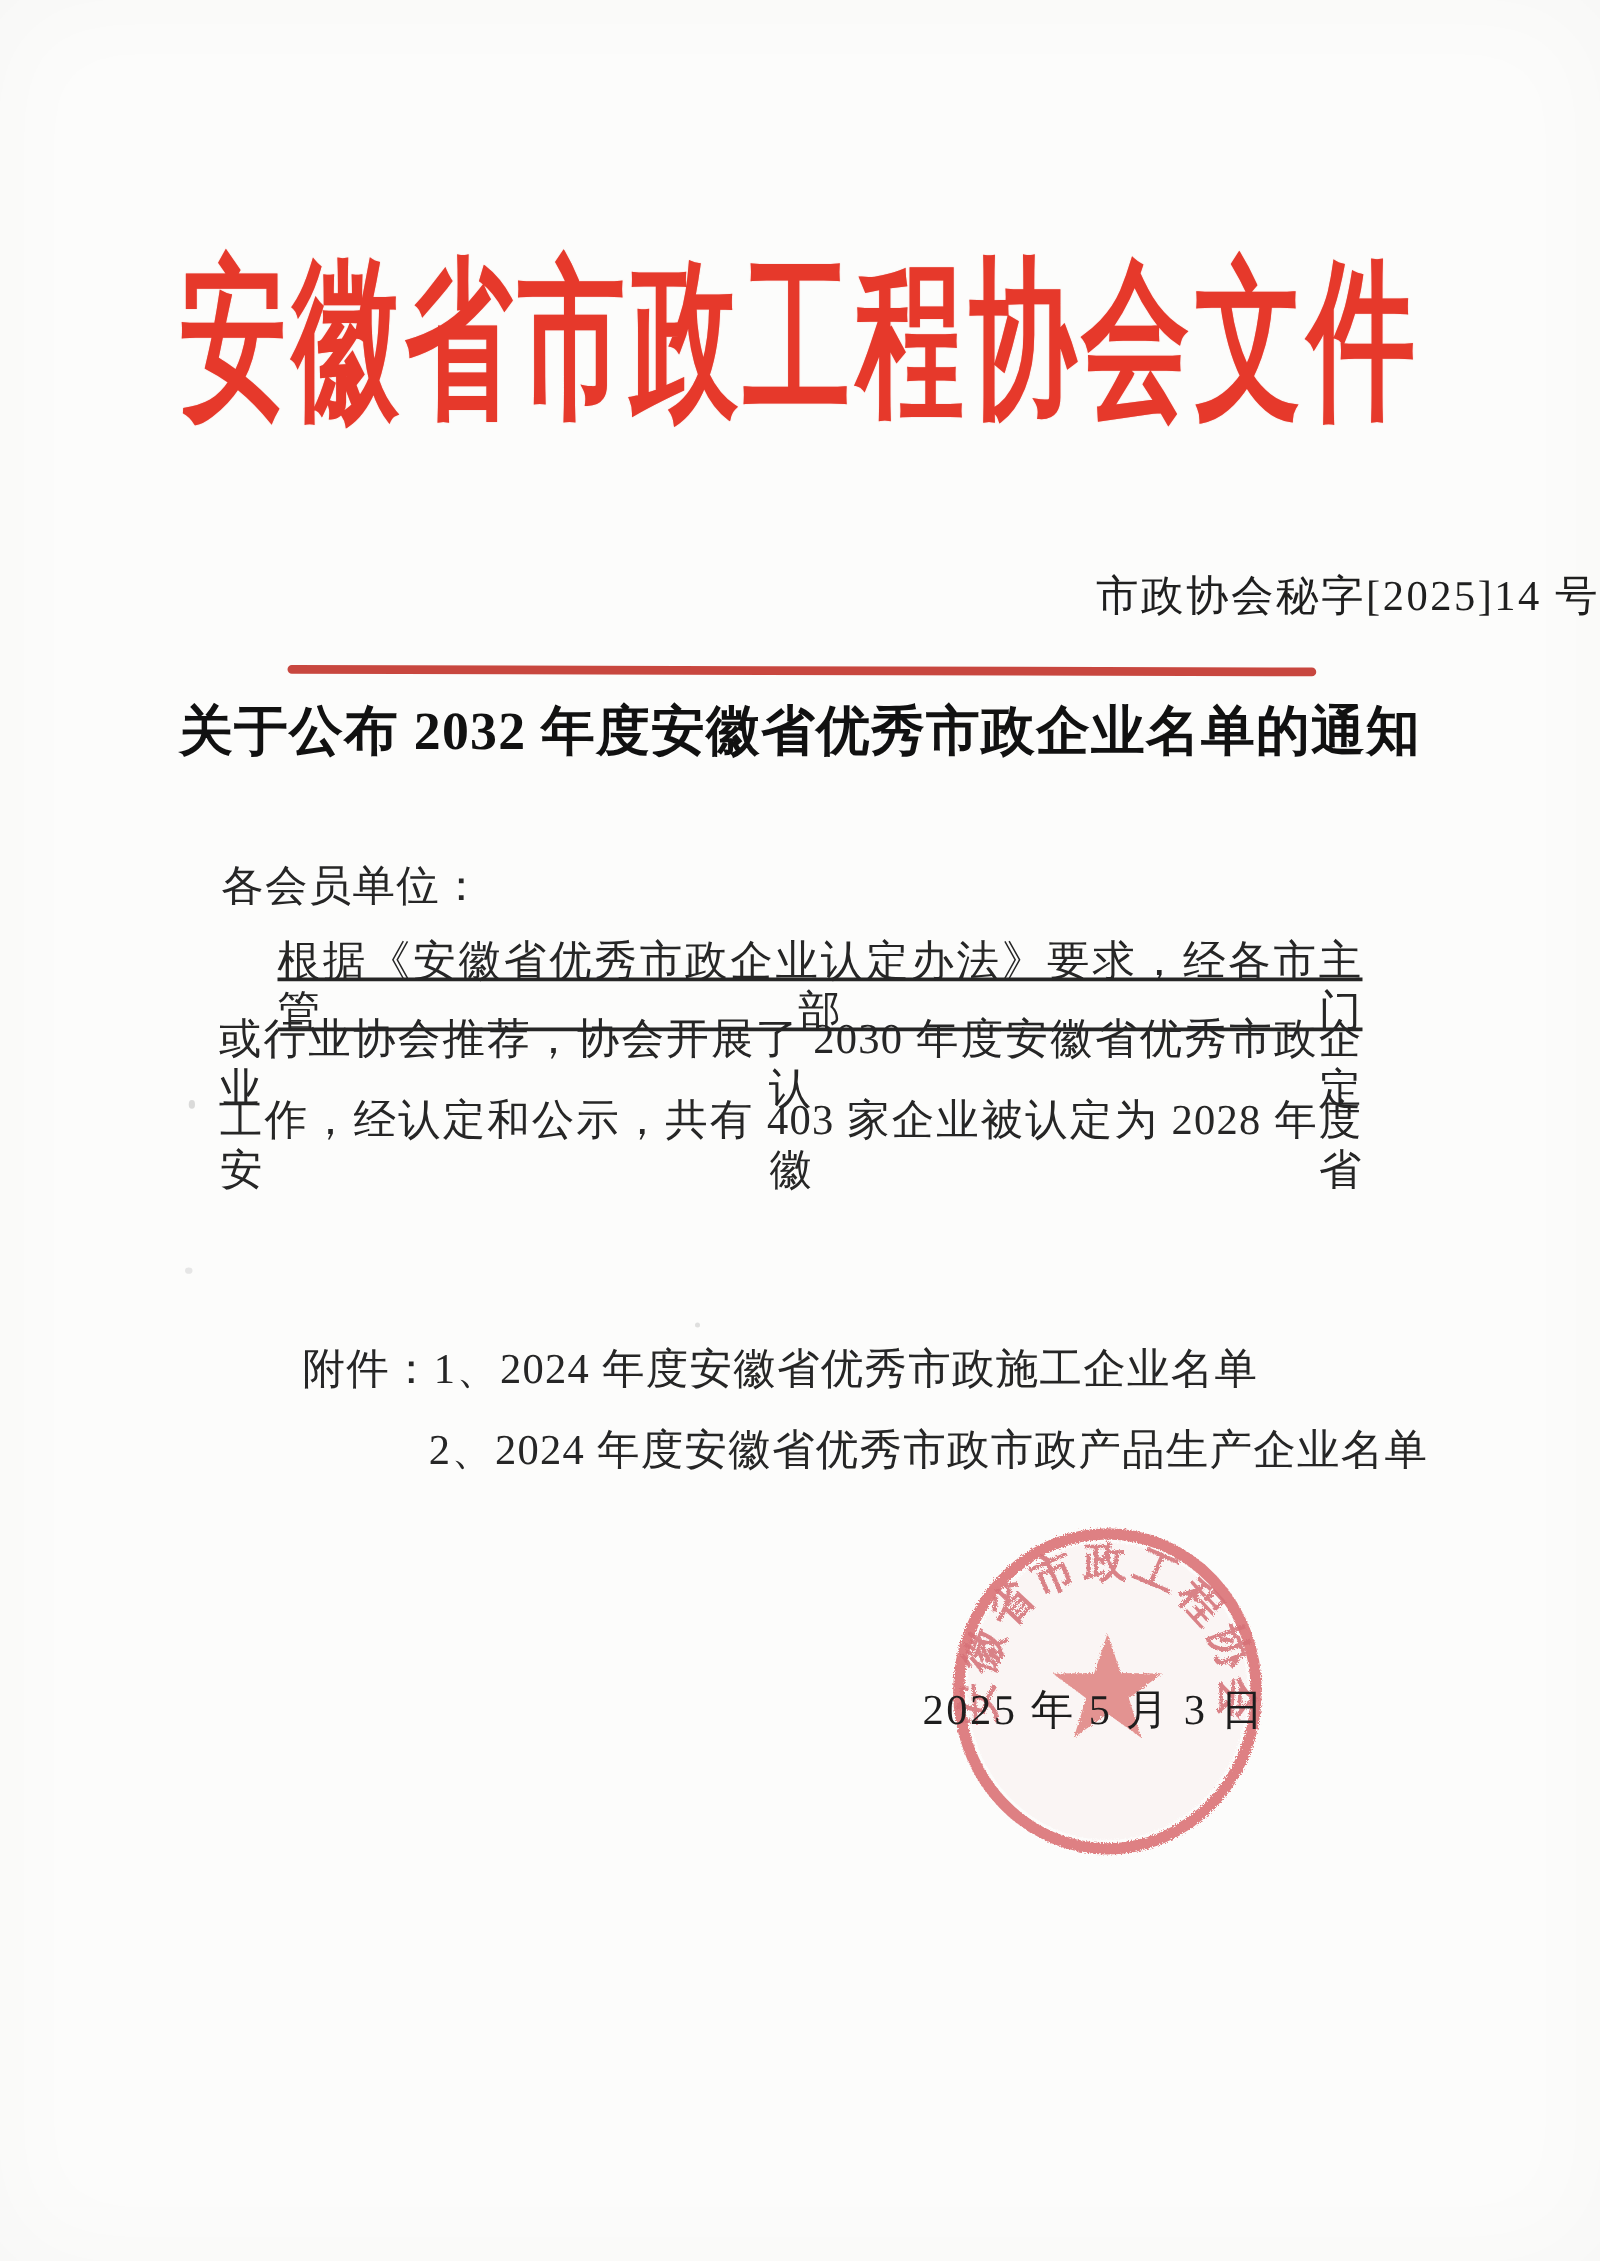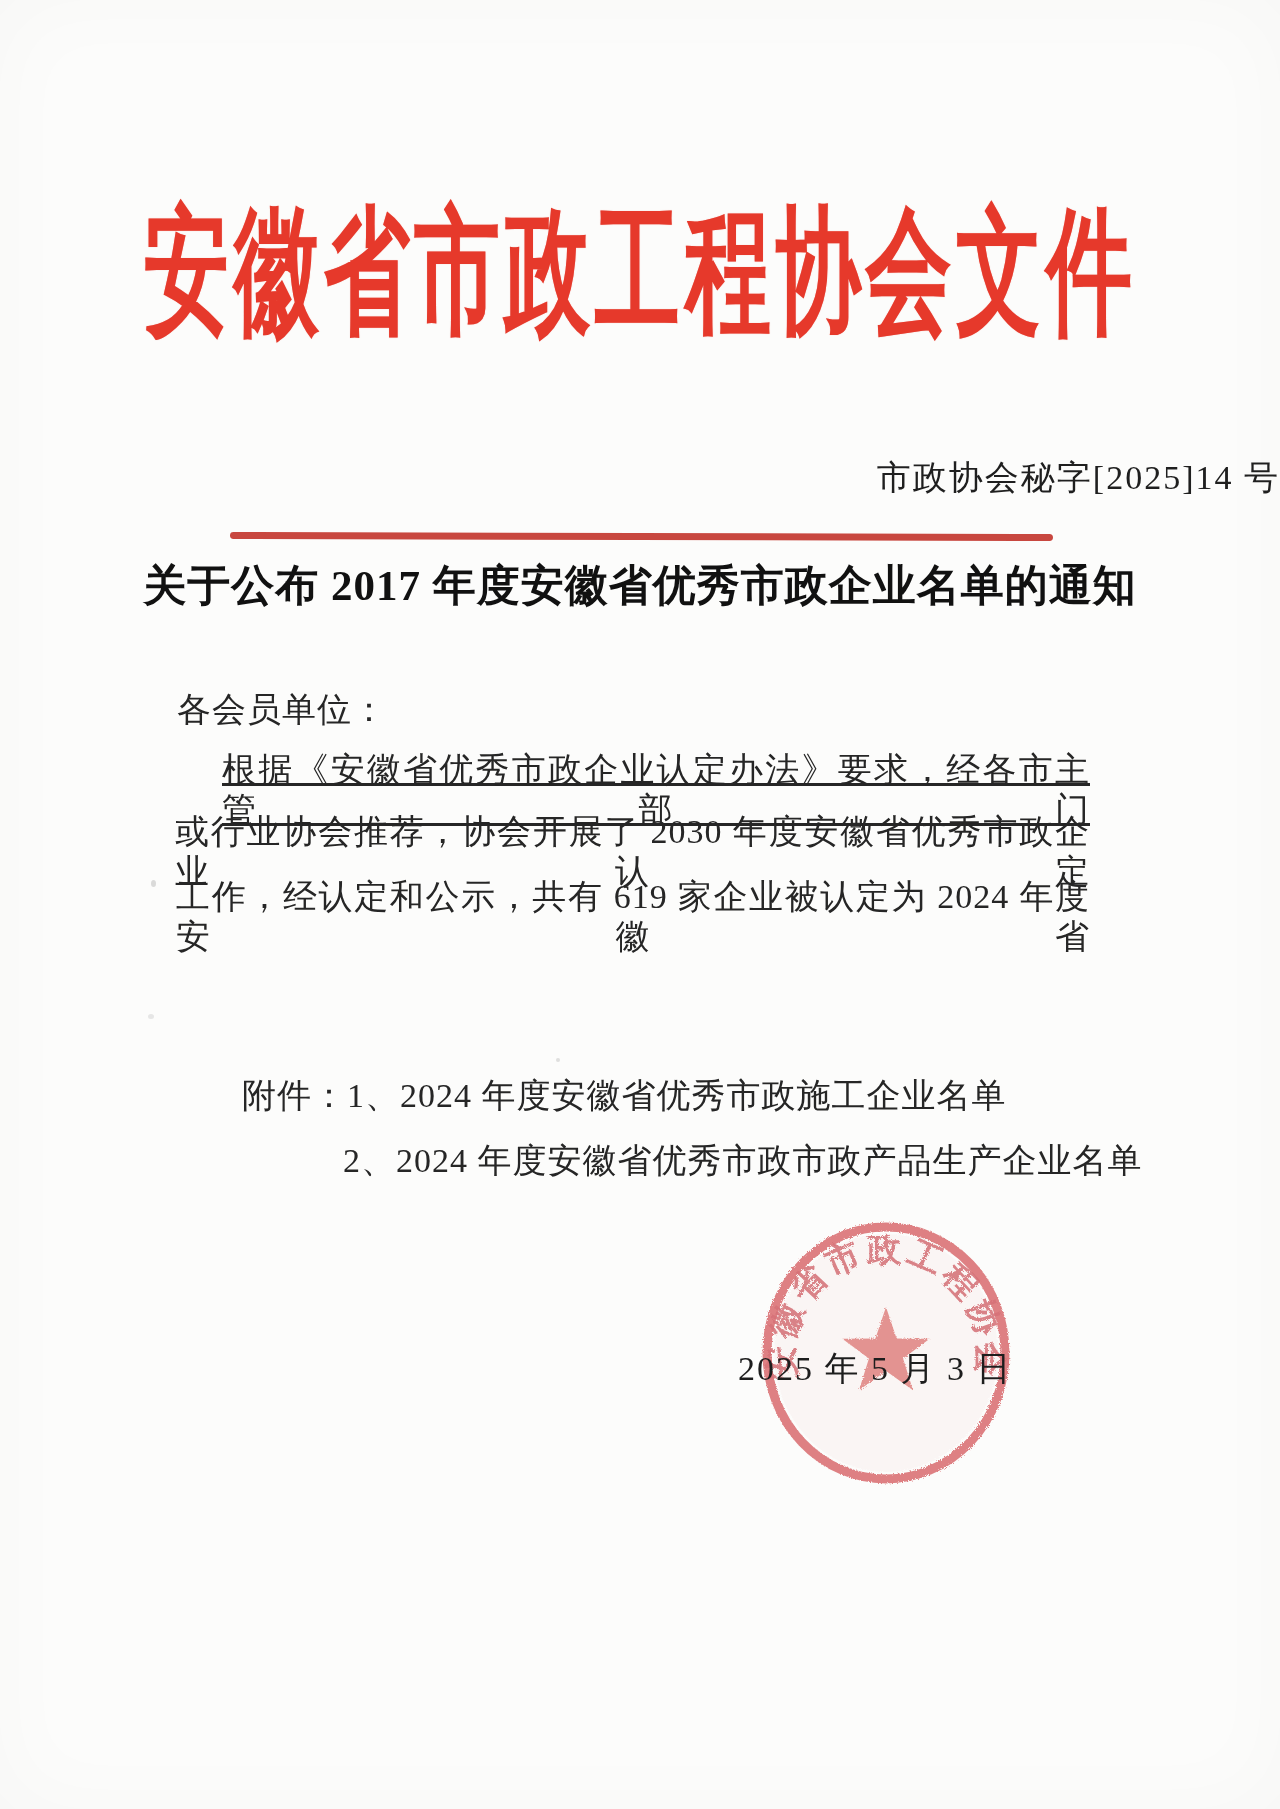--- a/index.html
+++ b/index.html
@@ -92,27 +92,27 @@
 <body>
 
 <div class="page">
 
   <div class="abs org-title">安徽省市政工程协会文件</div>
 
   <div class="abs doc-number">市政协会秘字[2025]14 号</div>
 
   <div class="abs red-rule"></div>
 
-  <div class="abs notice-title">关于公布 2017 年度安徽省优秀市政企业名单的通知</div>
+  <div class="abs notice-title">关于公布 2032 年度安徽省优秀市政企业名单的通知</div>
 
   <div class="abs body-text salutation">各会员单位：</div>
 
   <div class="abs body-text jline bl1">根据《安徽省优秀市政企业认定办法》要求，经各市主管部门</div>
   <div class="abs body-text jline bl2">或行业协会推荐，协会开展了 2030 年度安徽省优秀市政企业认定</div>
-  <div class="abs body-text jline bl3">工作，经认定和公示，共有 619 家企业被认定为 2024 年度安徽省</div>
+  <div class="abs body-text jline bl3">工作，经认定和公示，共有 403 家企业被认定为 2028 年度安徽省</div>
 
   <div class="abs body-text att1"><span>附件：</span><span>1、2024 年度安徽省优秀市政施工企业名单</span></div>
 
   <div class="abs body-text att2"><span>2、2024 年度安徽省优秀市政市政产品生产企业名单</span></div>
 
   <svg class="abs seal" viewBox="-129 -132 258 264" xmlns="http://www.w3.org/2000/svg">
     <defs>
       <filter id="rough" x="-20%" y="-20%" width="140%" height="140%">
         <feTurbulence type="fractalNoise" baseFrequency="0.9" numOctaves="2" result="n"></feTurbulence>
         <feDisplacementMap in="SourceGraphic" in2="n" scale="4"></feDisplacementMap>

